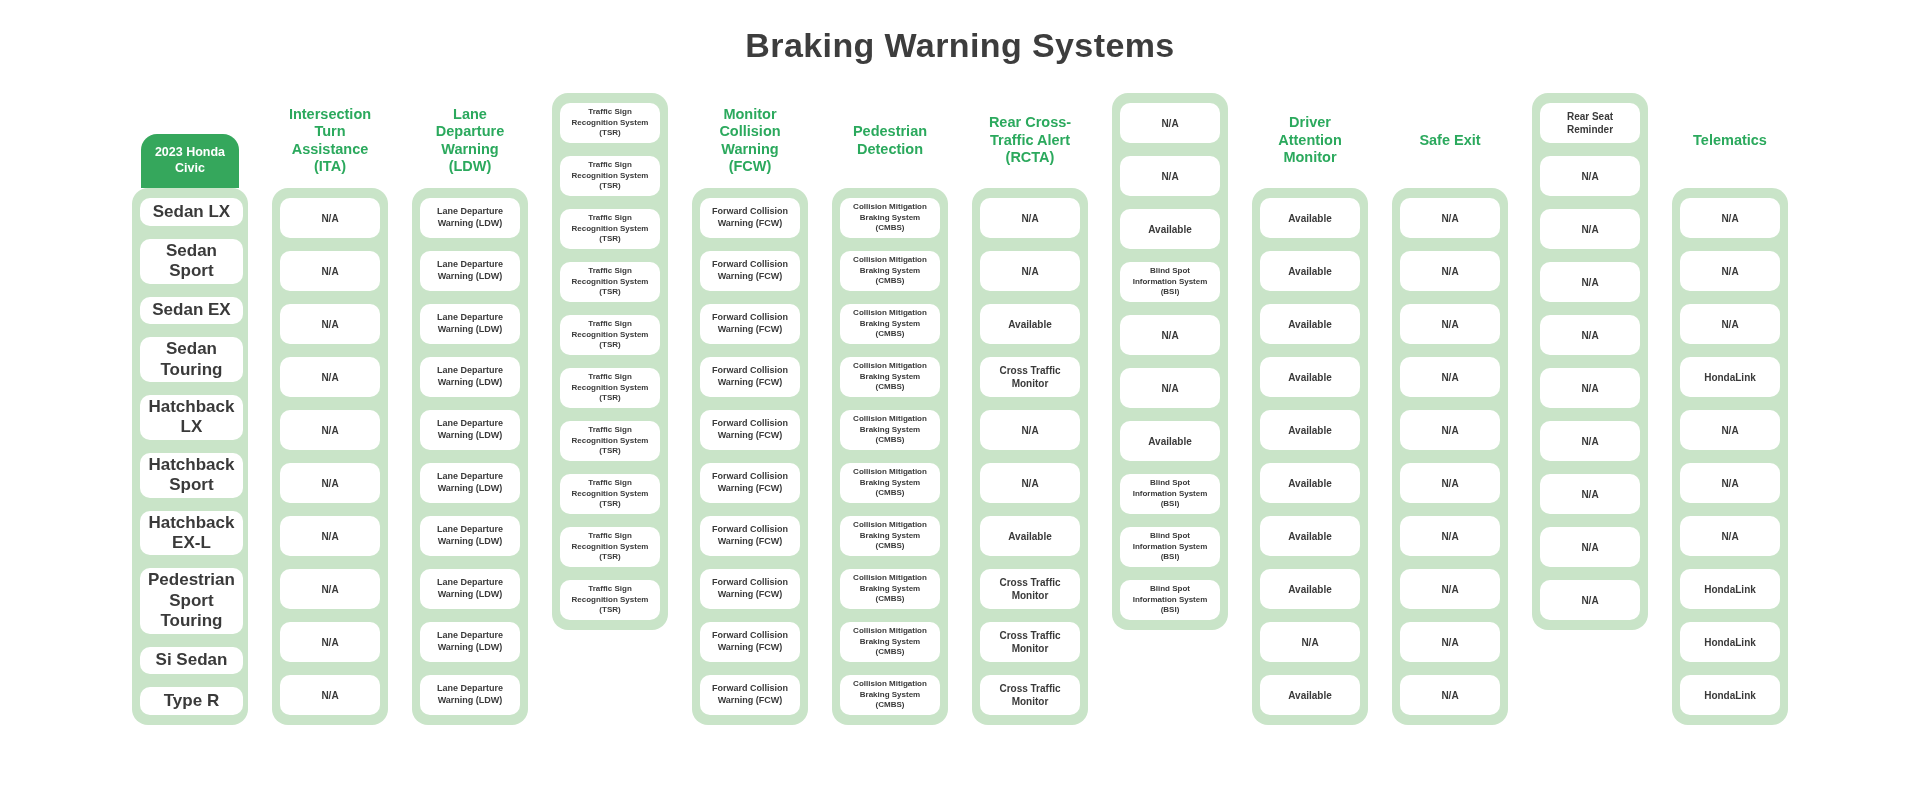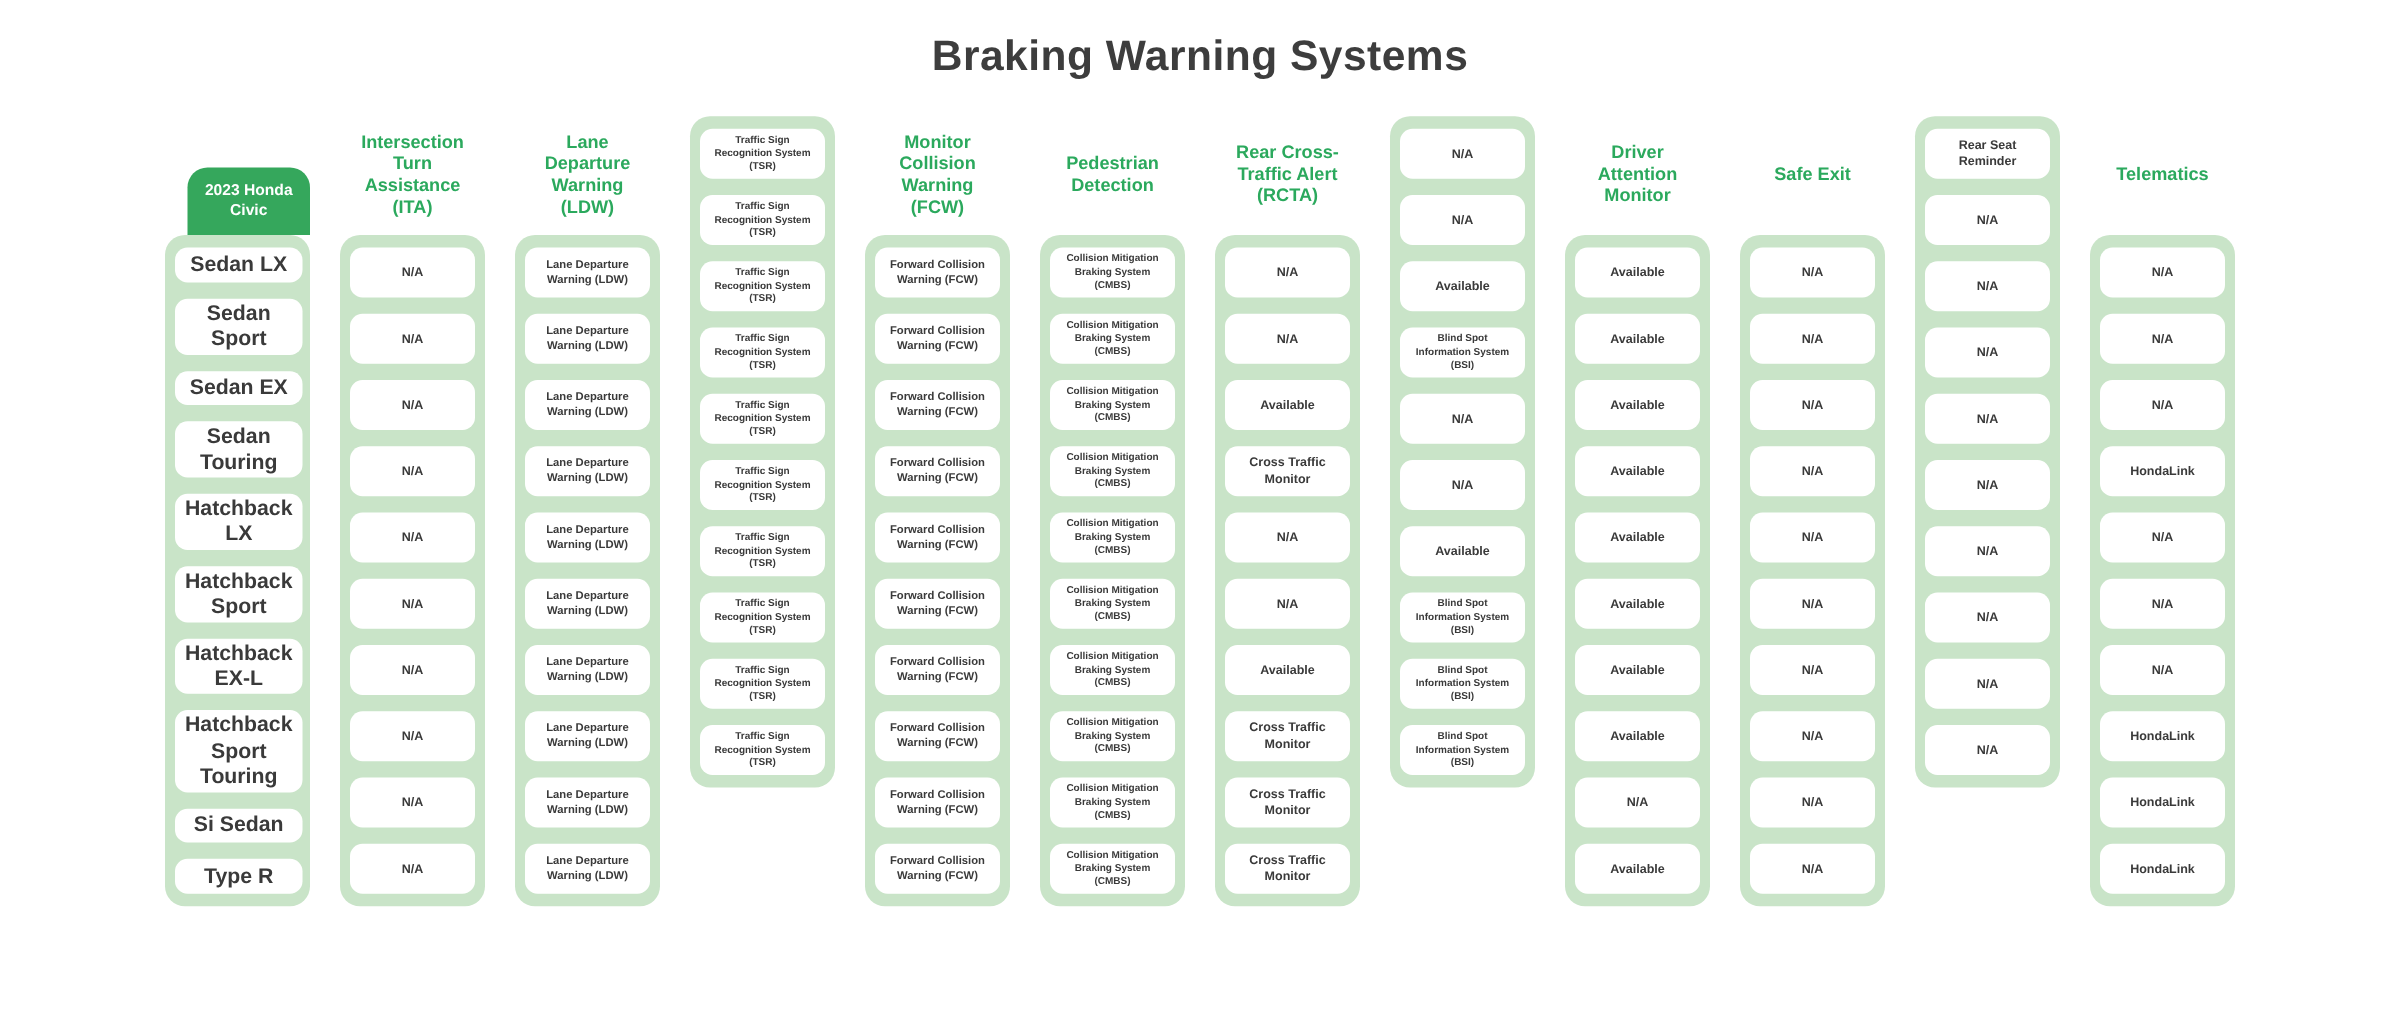--- a/index.html
+++ b/index.html
@@ -47,21 +47,21 @@
     color: var(--header-green);
     font-weight: 700;
     font-size: 14.5px;
     line-height: 1.2;
     white-space: pre-line;
   }
   .tab-wrap {
     height: 95px;
     display: flex;
     align-items: flex-end;
-    justify-content: flex-end;
+    justify-content: center;
   }
   .tab {
     width: 98px; height: 54px;
     background: var(--brand-green);
     border-radius: 16px 16px 0 0;
     color: #ffffff;
     font-weight: 700;
     font-size: 12.5px;
     line-height: 1.25;
     display: flex;
@@ -108,21 +108,21 @@
 Civic</div>
         </div>
         <div class="pills">
           <div class="cell trim-cell">Sedan LX</div>
           <div class="cell trim-cell">Sedan Sport</div>
           <div class="cell trim-cell">Sedan EX</div>
           <div class="cell trim-cell">Sedan Touring</div>
           <div class="cell trim-cell">Hatchback LX</div>
           <div class="cell trim-cell">Hatchback Sport</div>
           <div class="cell trim-cell">Hatchback EX-L</div>
-          <div class="cell trim-cell">Hatchback Sport Touring</div>
+          <div class="cell trim-cell">Pedestrian Sport Touring</div>
           <div class="cell trim-cell">Si Sedan</div>
           <div class="cell trim-cell">Type R</div>
         </div>
       </div>
       <div class="col">
         <div class="col-header">Intersection
 Turn
 Assistance
 (ITA)</div>
         <div class="pills">

